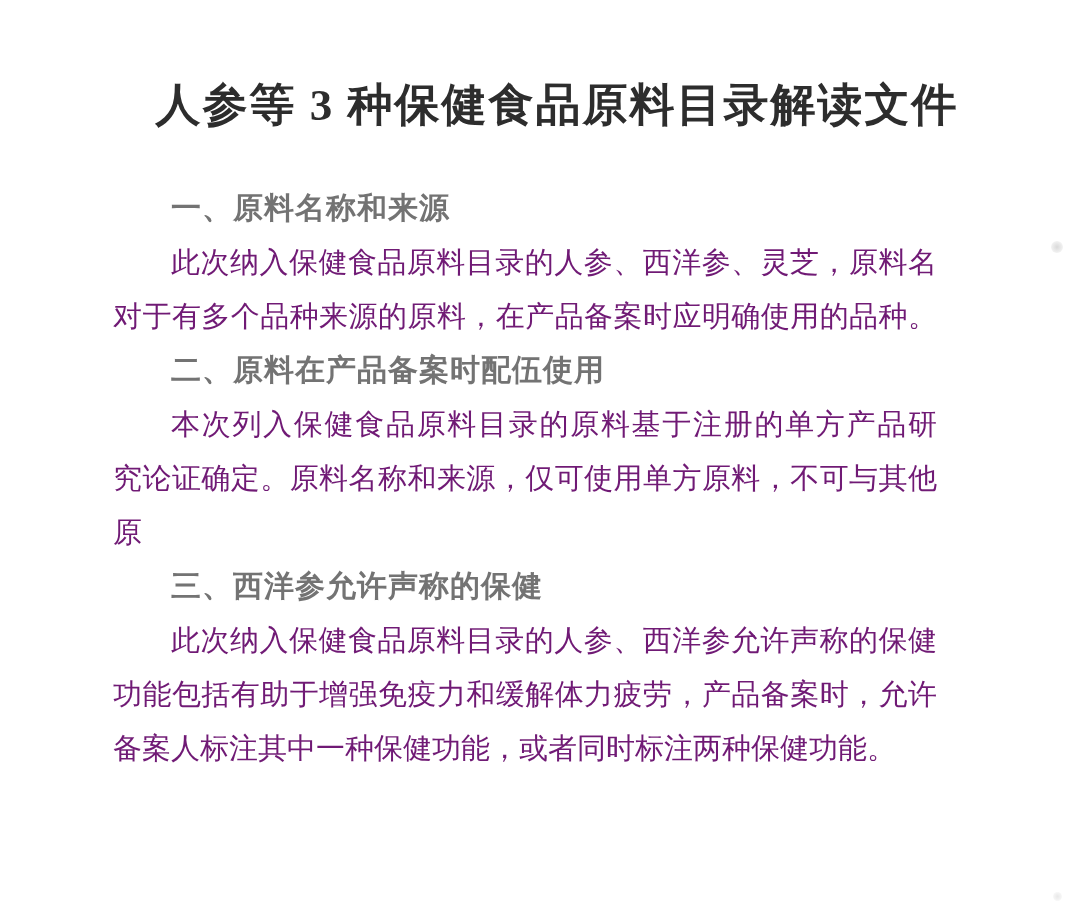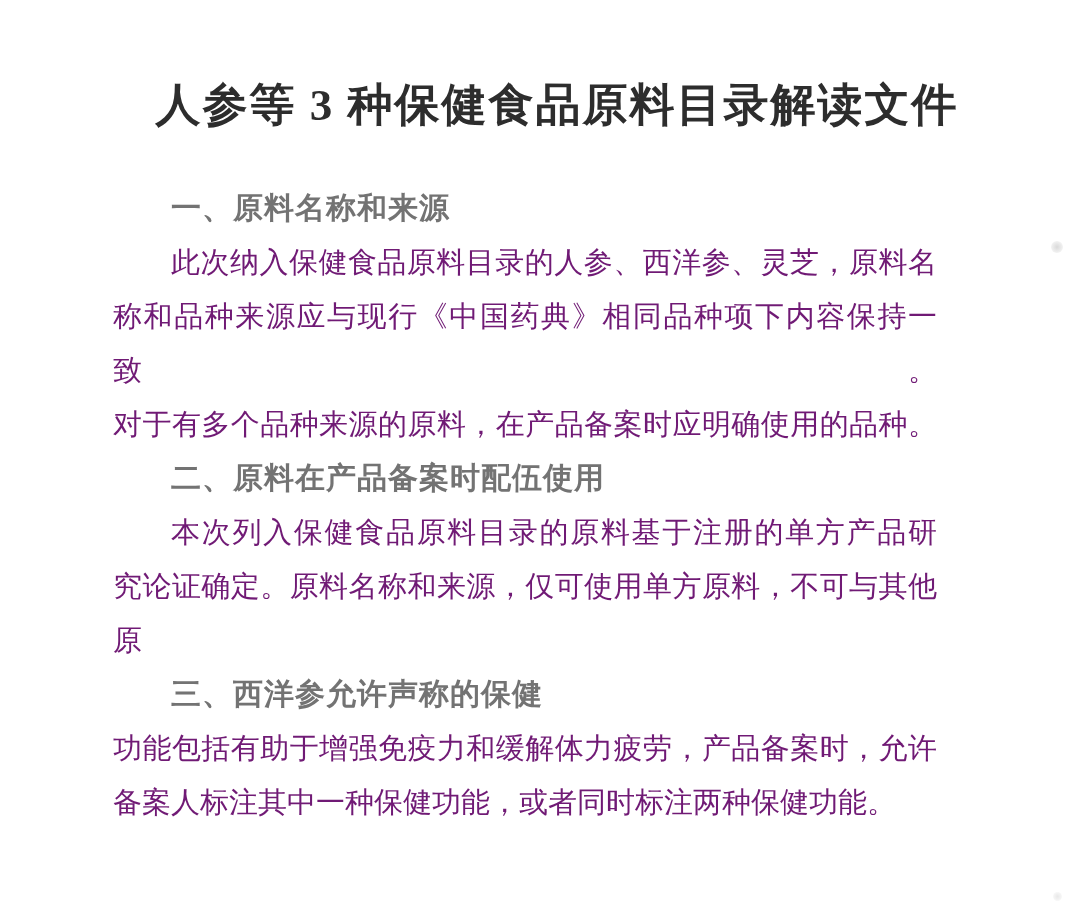--- a/index.html
+++ b/index.html
@@ -75,30 +75,30 @@
 </head>
 <body>
 
 <main class="page">
   <h1 class="doc-title">人参等 3 种保健食品原料目录解读文件</h1>
 
   <div class="content" id="sections">
       <section class="section">
         <h2 class="section-heading">一、原料名称和来源</h2>
         <div class="body-line indent fill">此次纳入保健食品原料目录的人参、西洋参、灵芝，原料名</div>
-        <div class="body-line fill">称和品种来源应与现行《中国药典》相同品种项下内容保持一致。</div>
         <div class="body-line fill">对于有多个品种来源的原料，在产品备案时应明确使用的品种。</div>
       </section>
       <section class="section">
         <h2 class="section-heading">二、原料在产品备案时配伍使用</h2>
         <div class="body-line indent fill">本次列入保健食品原料目录的原料基于注册的单方产品研</div>
         <div class="body-line fill">究论证确定。原料名称和来源，仅可使用单方原料，不可与其他原</div>
       </section>
       <section class="section">
         <h2 class="section-heading">三、西洋参允许声称的保健</h2>
+        <div class="body-line indent fill">此次纳入保健食品原料目录的人参、西洋参允许声称的保健</div>
         <div class="body-line fill">功能包括有助于增强免疫力和缓解体力疲劳，产品备案时，允许</div>
         <div class="body-line">备案人标注其中一种保健功能，或者同时标注两种保健功能。</div>
       </section>
     </div>
 
   <span class="scan-smudge s1"></span>
   <span class="scan-smudge s2"></span>
 </main>
 
 </body></html>

